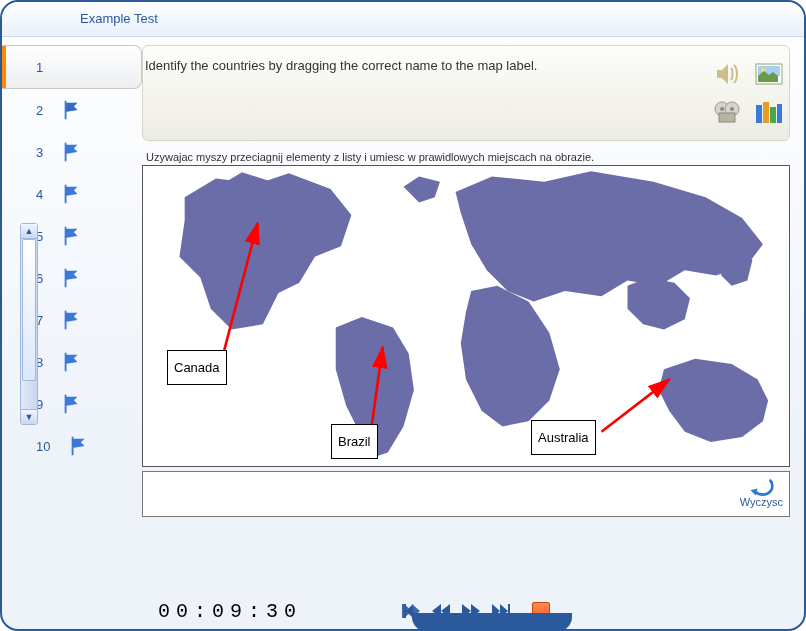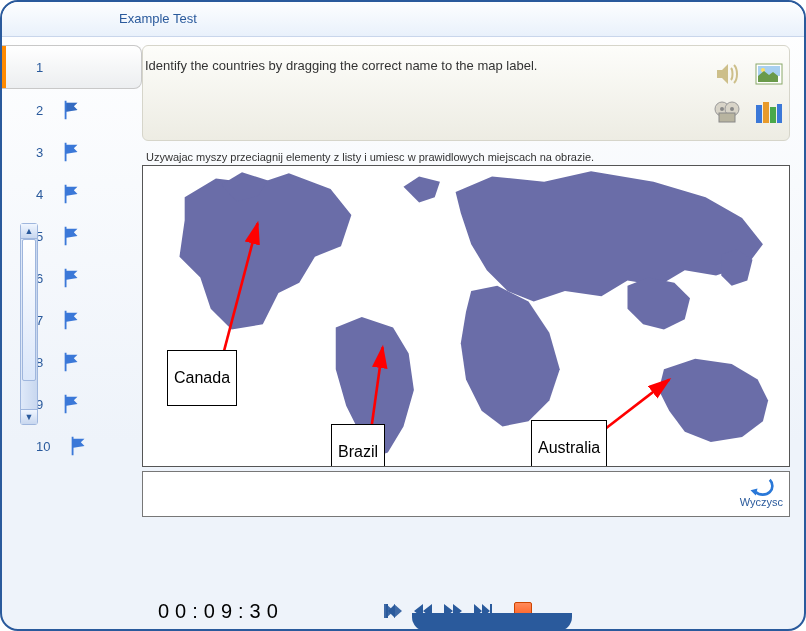--- a/index.html
+++ b/index.html
@@ -1,42 +1,42 @@
 <!DOCTYPE html>
 <html><head>
 <meta charset="utf-8">
 <style>
 html,body{margin:0;padding:0;font-family:Arial,Helvetica,sans-serif;font-size:12px;background:#fff;}
 .window{width:806px;height:631px;position:relative;border:2px solid #2a5a9c;border-radius:18px;box-sizing:border-box;background:linear-gradient(#fff,#eef3fa 70%,#eef3fa);overflow:hidden;}
-.titlebar{height:34px;background:linear-gradient(#fdfeff,#e9f1fb);border-bottom:1px solid #c9d6eb;border-radius:16px 16px 0 0;color:#2a5a9c;font-size:13px;padding-left:117px;line-height:34px;}
+.titlebar{height:34px;background:linear-gradient(#fdfeff,#e9f1fb);border-bottom:1px solid #c9d6eb;border-radius:16px 16px 0 0;color:#2a5a9c;font-size:13px;padding-left:78px;line-height:34px;}
 .body{display:flex;height:560px;}
 .sidebar{width:140px;padding-top:8px;position:relative;}
 .qrow{display:flex;align-items:center;height:42px;padding-left:34px;color:#2a5a9c;font-size:13px;gap:18px;}
 .qrow.current{background:linear-gradient(#fff,#eceef0);border:1px solid #c8c8c8;border-left:none;border-radius:0 8px 8px 0;position:relative;margin-left:0;padding-left:34px;}
 .qrow.current::before{content:"";position:absolute;left:0;top:0;bottom:0;width:4px;background:#ff8a00;}
 .flag{width:22px;height:22px;position:relative;}
 .flag svg{width:22px;height:22px;}
 .scrollbar{position:absolute;left:18px;top:186px;width:16px;height:200px;background:linear-gradient(90deg,#dfe9f9,#c8d7ef);border:1px solid #9fb6dd;border-radius:3px;}
 .scrollbar .arrow{height:14px;background:linear-gradient(#f0f6ff,#c8d7ef);border-bottom:1px solid #9fb6dd;color:#2a5a9c;font-size:9px;text-align:center;line-height:14px;}
 .scrollbar .arrow.bottom{border-bottom:none;border-top:1px solid #9fb6dd;position:absolute;bottom:0;left:0;right:0;}
 .scrollbar .thumb{position:absolute;top:15px;left:1px;right:1px;height:140px;background:linear-gradient(#fff,#dbe7fa);border:1px solid #9fb6dd;border-radius:2px;}
 .main{flex:1;padding:8px 14px 0 0;}
 .qheader{background:linear-gradient(#fdfdfa,#edece3);border:1px solid #d6d5ca;border-radius:6px;padding:12px 2px;display:flex;gap:10px;min-height:86px;box-sizing:border-box;}
 .qtext{flex:1;font-size:13px;color:#333;}
 .mediaicons{display:grid;grid-template-columns:36px 36px;grid-template-rows:32px 32px;gap:6px;align-content:start;}
 .micon{display:flex;align-items:center;justify-content:center;}
 .instr{font-size:11px;color:#333;margin:10px 0 2px 4px;}
 .mapframe{border:1px solid #555;background:#fff;height:300px;position:relative;overflow:hidden;}
 .worldmap{position:absolute;inset:0;}
-.label{position:absolute;border:1px solid #000;background:#fff;font-size:16px;padding:18px 6px;}
+.label{position:absolute;border:1px solid #000;background:#fff;font-size:13px;padding:9px 6px;}
 .dropzone{border:1px solid #777;background:#fff;height:44px;margin-top:4px;position:relative;}
 .undo{position:absolute;right:6px;top:2px;text-align:center;color:#2a5a9c;font-size:11px;}
 .undo svg{width:28px;height:22px;display:block;margin:0 auto;}
 .footer{position:absolute;left:150px;right:0;bottom:0;height:36px;display:flex;align-items:center;gap:18px;}
-.timer{font-family:Liberation Sans, sans-serif;font-size:20px;color:#000;letter-spacing:6px;margin-left:6px;}
+.timer{font-family:Liberation Mono, monospace;font-size:20px;color:#000;letter-spacing:6px;margin-left:6px;}
 .controls{display:flex;gap:8px;margin-left:80px;}
 .cbtn{width:22px;height:18px;display:flex;align-items:center;justify-content:center;color:#2a5a9c;}
 .stopbtn{width:16px;height:16px;background:linear-gradient(#ff8a5a,#ff5a1a);border:1px solid #cc4400;border-radius:2px;margin-left:12px;}
 .tab{position:absolute;left:410px;bottom:-2px;width:160px;height:18px;background:#2a5a9c;border-radius:0 0 14px 14px;}
 </style>
 </head>
 <body>
 
 <div class="window">
   <div class="titlebar">

